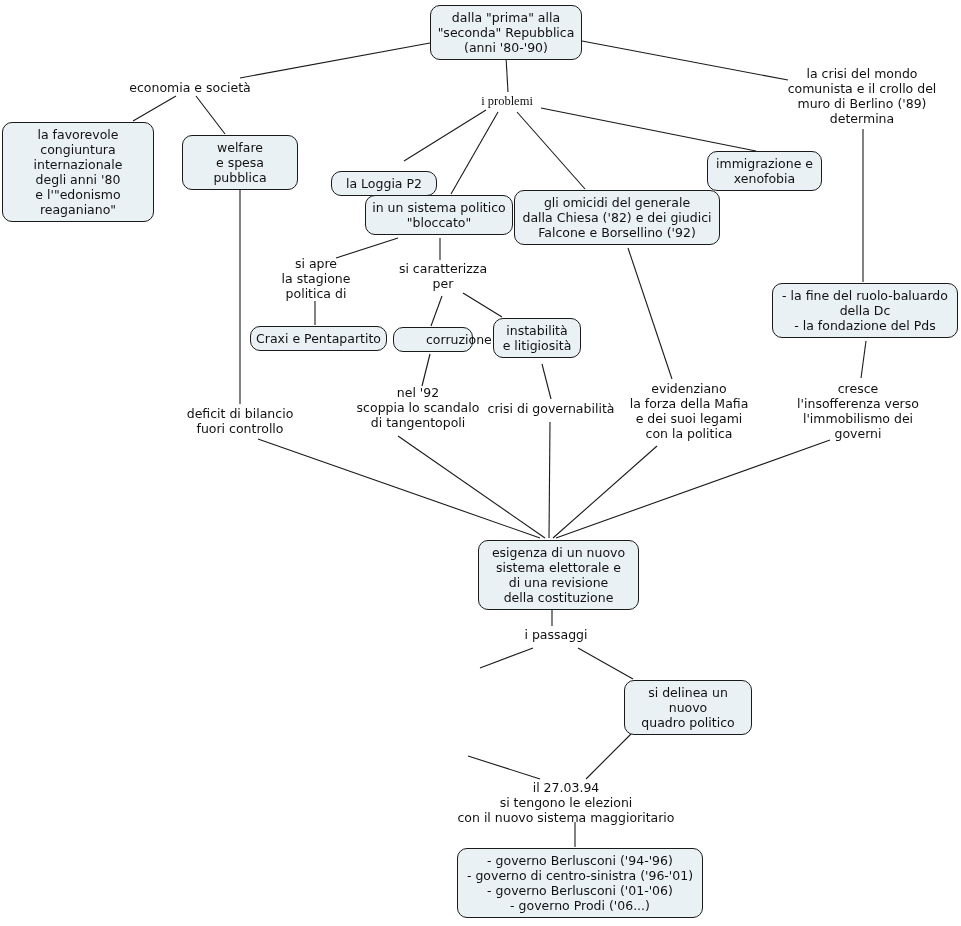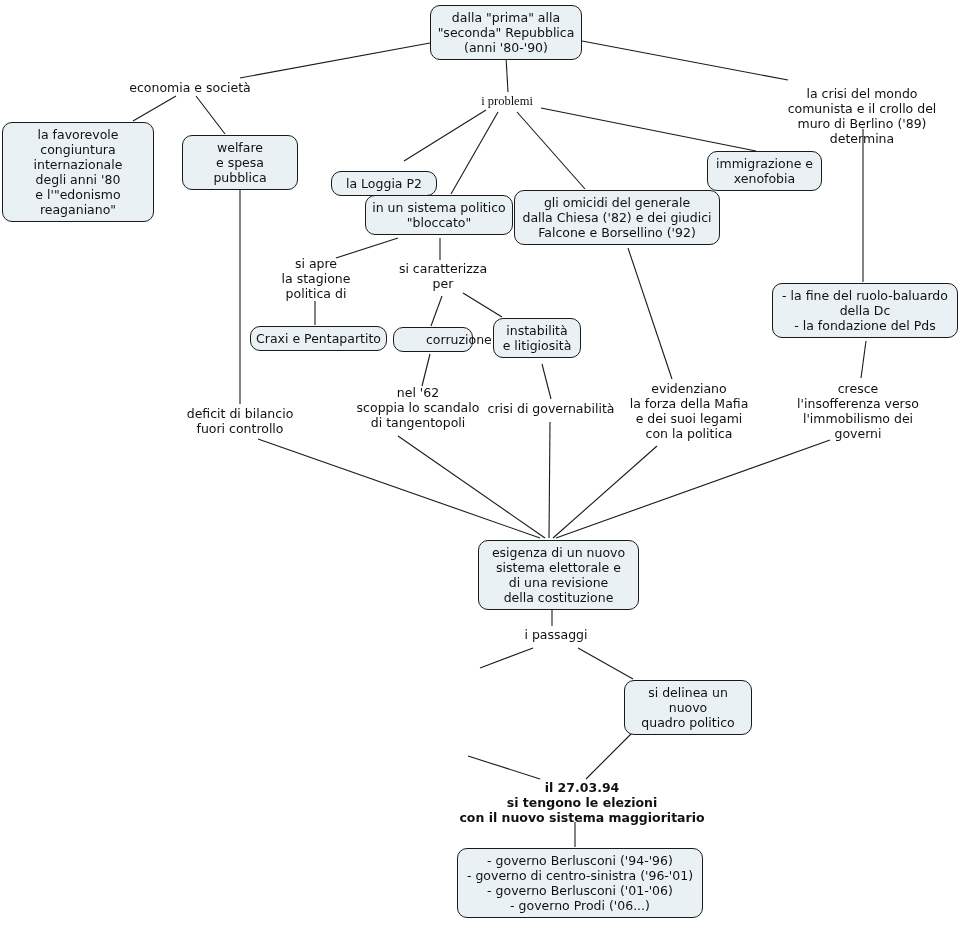--- a/index.html
+++ b/index.html
@@ -114,41 +114,41 @@
 della  costituzione</div>
   <div class="box" style="left:605px; top:680px; width:128px;margin-left:19px;">si delinea un nuovo
 quadro politico</div>
   <div class="box" style="left:457px; top:848px; width:246px;">- governo Berlusconi ('94-'96)
 - governo di centro-sinistra ('96-'01)
 - governo Berlusconi ('01-'06)
 - governo Prodi ('06...)</div>
 
   <div class="lbl" style="left:125px; top:80px;  width:130px;">economia e società</div>
   <div class="lbl" style="left:457px; top:94px;  width:100px;font-family:Liberation Serif, serif;">i problemi</div>
-  <div class="lbl" style="left:772px; top:66px;  width:180px;margin-top:20px;">la crisi del mondo
+  <div class="lbl" style="left:772px; top:66px;  width:180px;">la crisi del mondo
 comunista e il crollo del
 muro di Berlino ('89)
 determina</div>
   <div class="lbl" style="left:266px; top:256px; width:100px;">si apre
 la stagione
 politica di</div>
   <div class="lbl" style="left:383px; top:261px; width:120px;">si caratterizza
 per</div>
   <div class="lbl" style="left:165px; top:406px; width:150px;">deficit di bilancio
 fuori controllo</div>
-  <div class="lbl" style="left:343px; top:385px; width:150px;">nel '62
+  <div class="lbl" style="left:343px; top:385px; width:150px;">nel '92
 scoppia lo scandalo
 di tangentopoli</div>
   <div class="lbl" style="left:466px; top:401px; width:170px;">crisi di governabilità</div>
   <div class="lbl" style="left:614px; top:381px; width:150px;">evidenziano
 la forza della Mafia
 e dei suoi legami
 con la politica</div>
   <div class="lbl" style="left:778px; top:381px; width:160px;">cresce
 l'insofferenza verso
 l'immobilismo dei
 governi</div>
   <div class="lbl" style="left:506px; top:627px; width:100px;">i passaggi</div>
-  <div class="lbl" style="left:432px; top:780px; width:300px;font-weight:bold;">il 27.03.94
+  <div class="lbl" style="left:416px; top:780px; width:300px;">il 27.03.94
 si tengono le elezioni
 con il nuovo sistema maggioritario</div>
 
 </div>
 
 </body></html>

